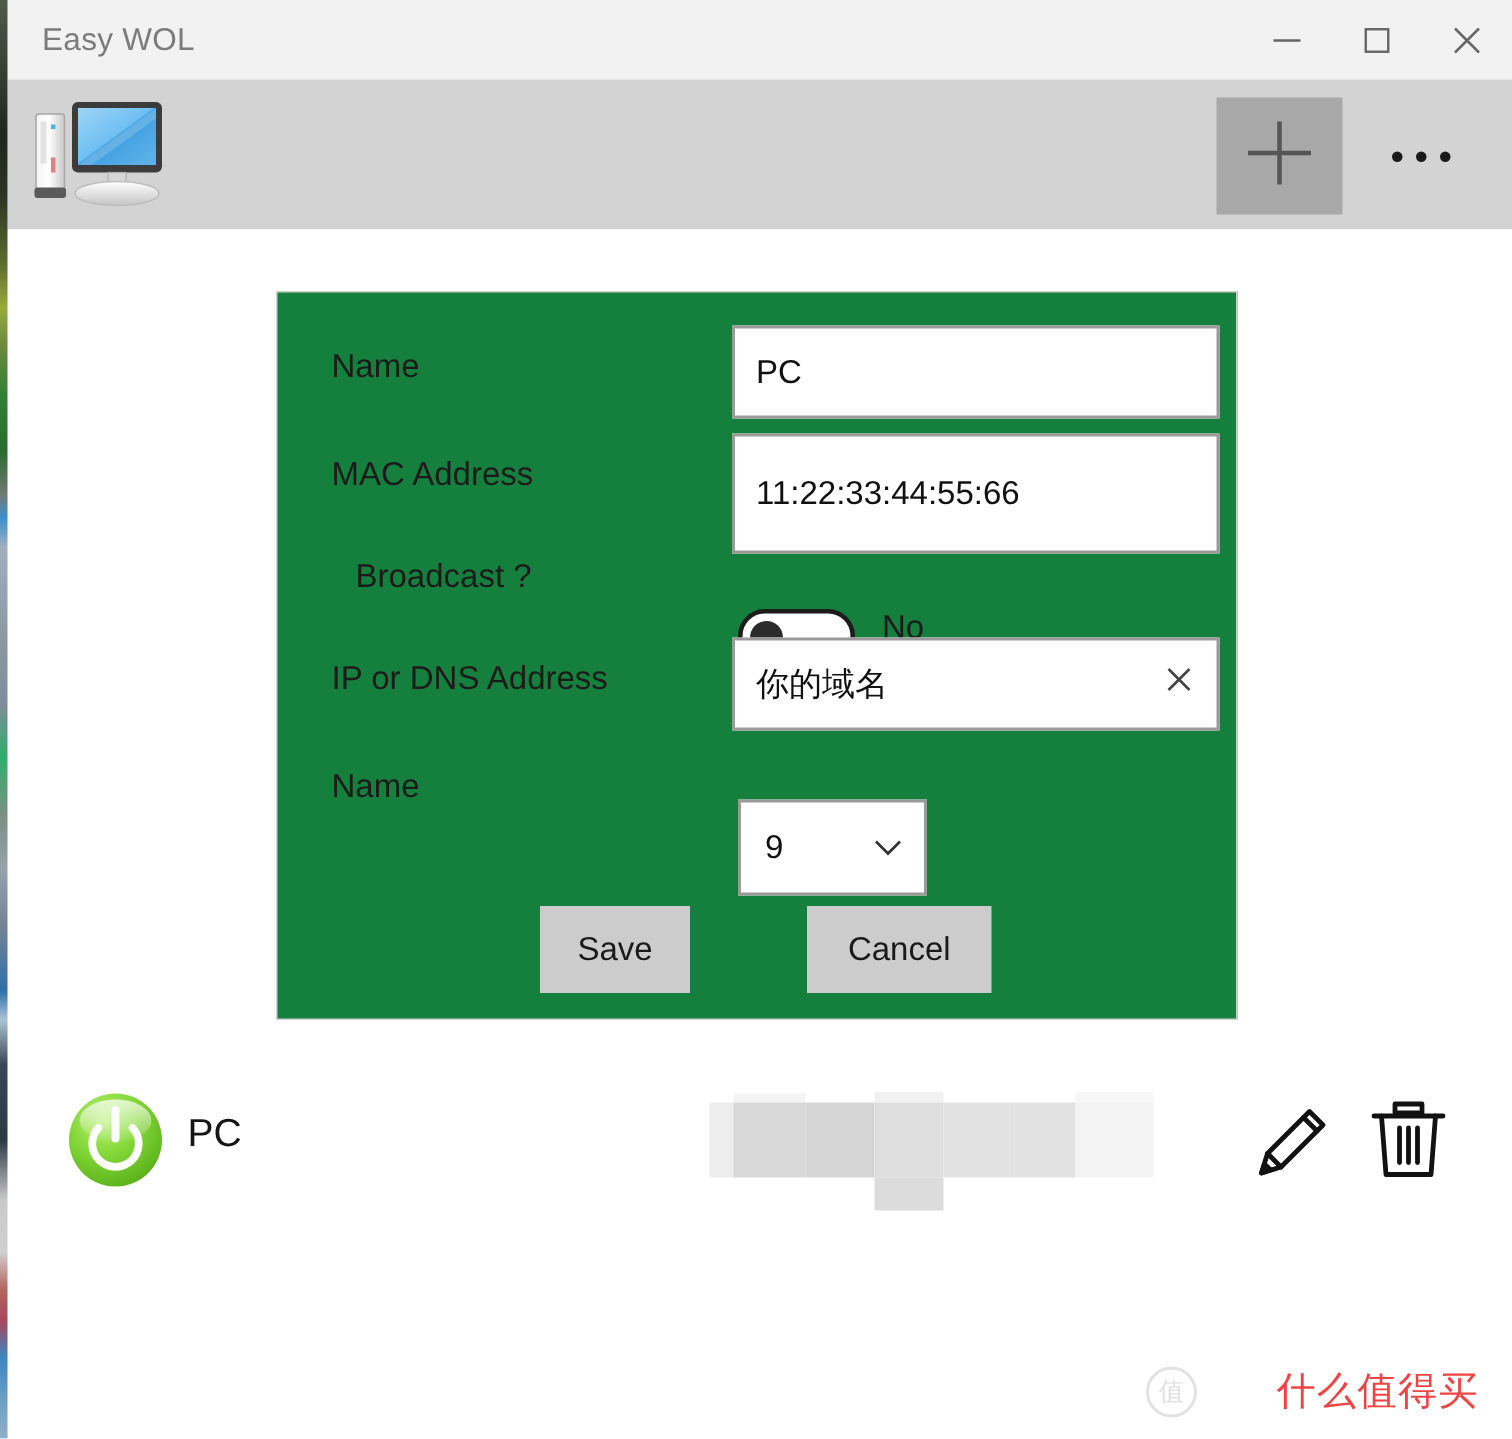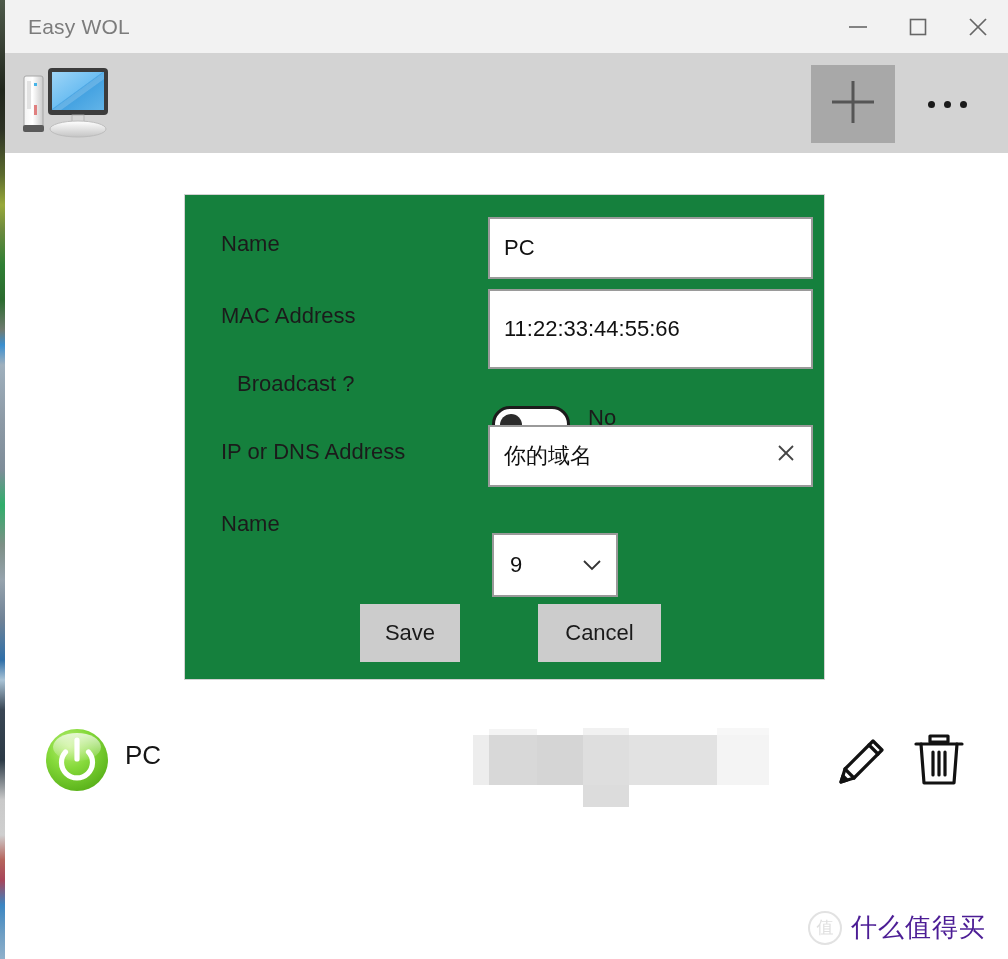--- a/index.html
+++ b/index.html
@@ -271,22 +271,23 @@
     border-radius: 50%;
     border: 2px solid #e2e2e2;
     color: #e0e0e0;
     font-size: 17px;
     display: flex;
     align-items: center;
     justify-content: center;
   }
   #watermark-text {
     font-size: 26px;
-    color: #4c1d95;
+    color: #ef4444;
     letter-spacing: 1px;
+    margin-left: 44px;
   }
 </style>
 </head>
 <body>
 
 <div id="desktop-strip"></div>
 
 <div id="titlebar">
   <div id="window-title">Easy WOL</div>
 

